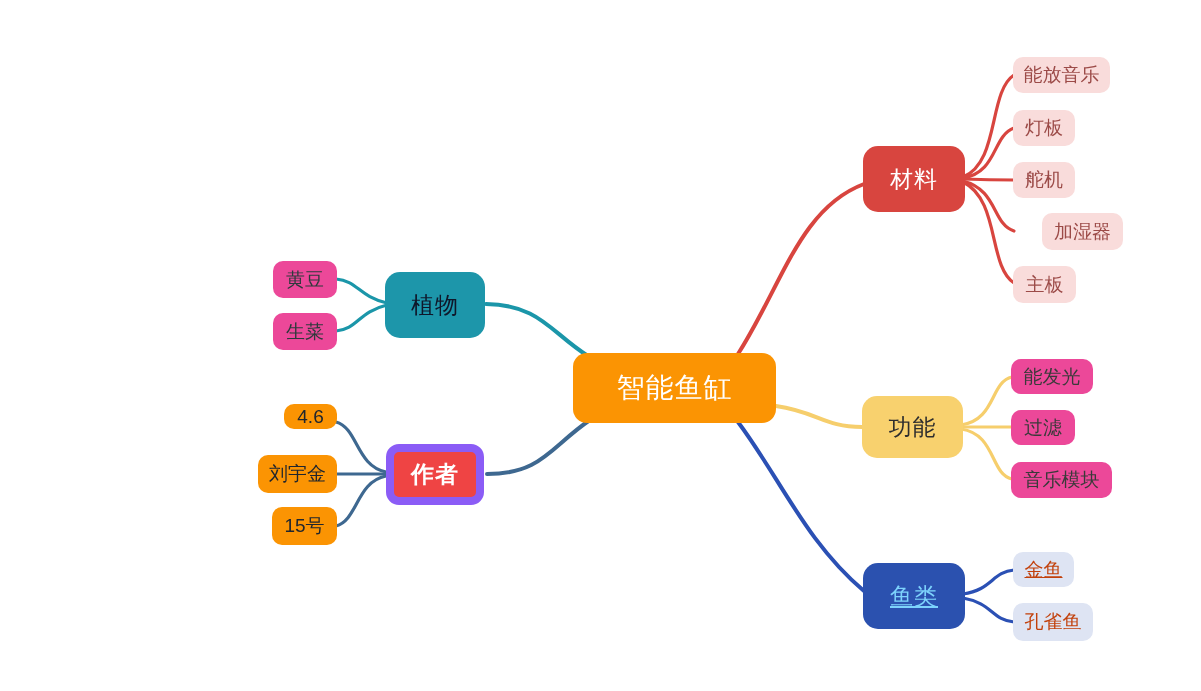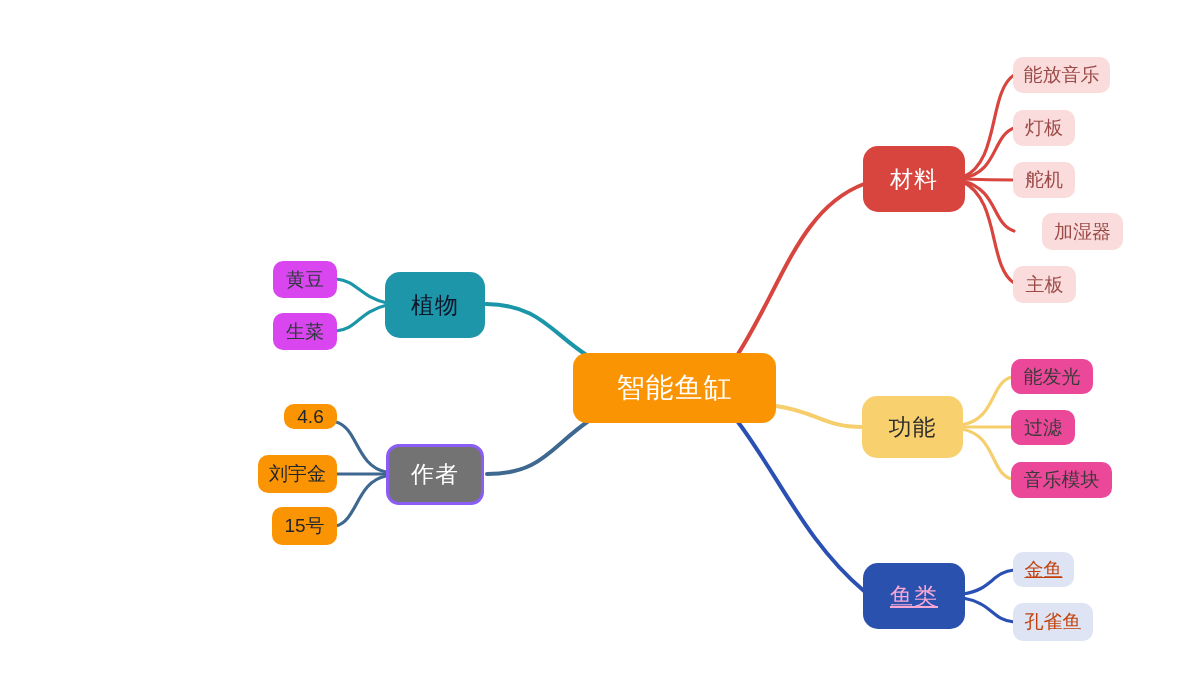--- a/index.html
+++ b/index.html
@@ -22,31 +22,31 @@
     background:#FB9403;color:#ffffff;
     border-radius:14px;
     font-size:28px;letter-spacing:1px;font-weight:500;
   }
   .branch{
     border-radius:15px;
     font-size:23px;font-weight:500;letter-spacing:1px;
   }
   .branch-materials{background:#D8453F;color:#ffffff;}
   .branch-functions{background:#F8D16E;color:#2E2E2E;}
-  .branch-fish{background:#2B51AF;color:#f9a8d4;text-decoration:underline;}
+  .branch-fish{background:#2B51AF;color:#7dd3fc;text-decoration:underline;}
   .branch-plants{background:#1D96AA;color:#0f172a;}
-  .branch-author{background:#737373;color:#ffffff;border:3px solid #8b5cf6;border-radius:13px;}
+  .branch-author{background:#ef4444;color:#ffffff;border:8px solid #8b5cf6;border-radius:13px;font-weight:bold;}
   .child{
     border-radius:10px;
     font-size:19px;
   }
   .child-materials{background:#F9DCDB;color:#9C4B48;}
   .child-functions{background:#ec4899;color:#3A3A3A;}
   .child-fish{background:#DEE4F3;color:#c2410c;}
-  .child-plants{background:#d946ef;color:#2D3A3C;}
+  .child-plants{background:#ec4899;color:#2D3A3C;}
   .child-author{background:#FB9403;color:#20262E;}
   .underlined{text-decoration:underline;}
 </style>
 </head>
 <body>
 
 <div class="canvas">
 
   <svg class="connectors" viewBox="0 0 1201 691" fill="none">
 

